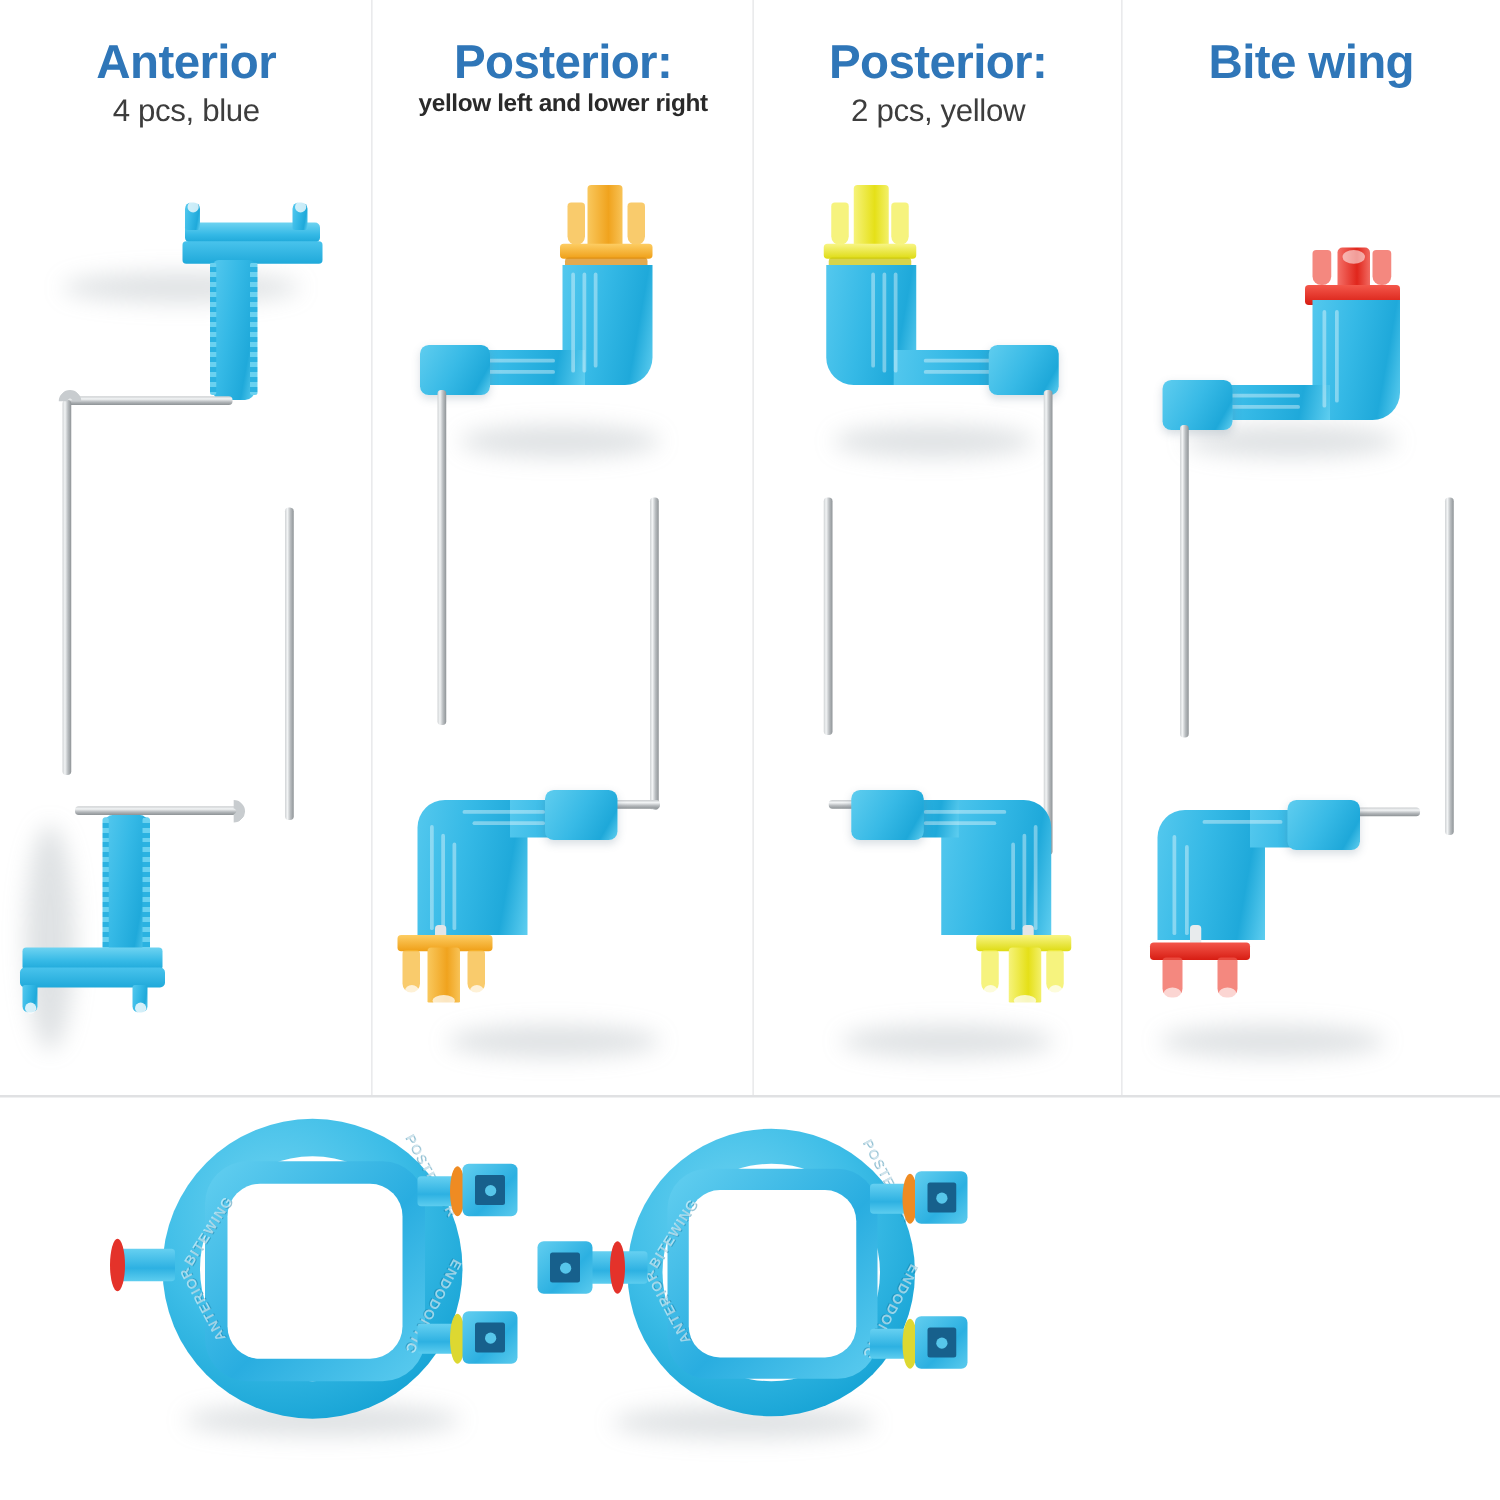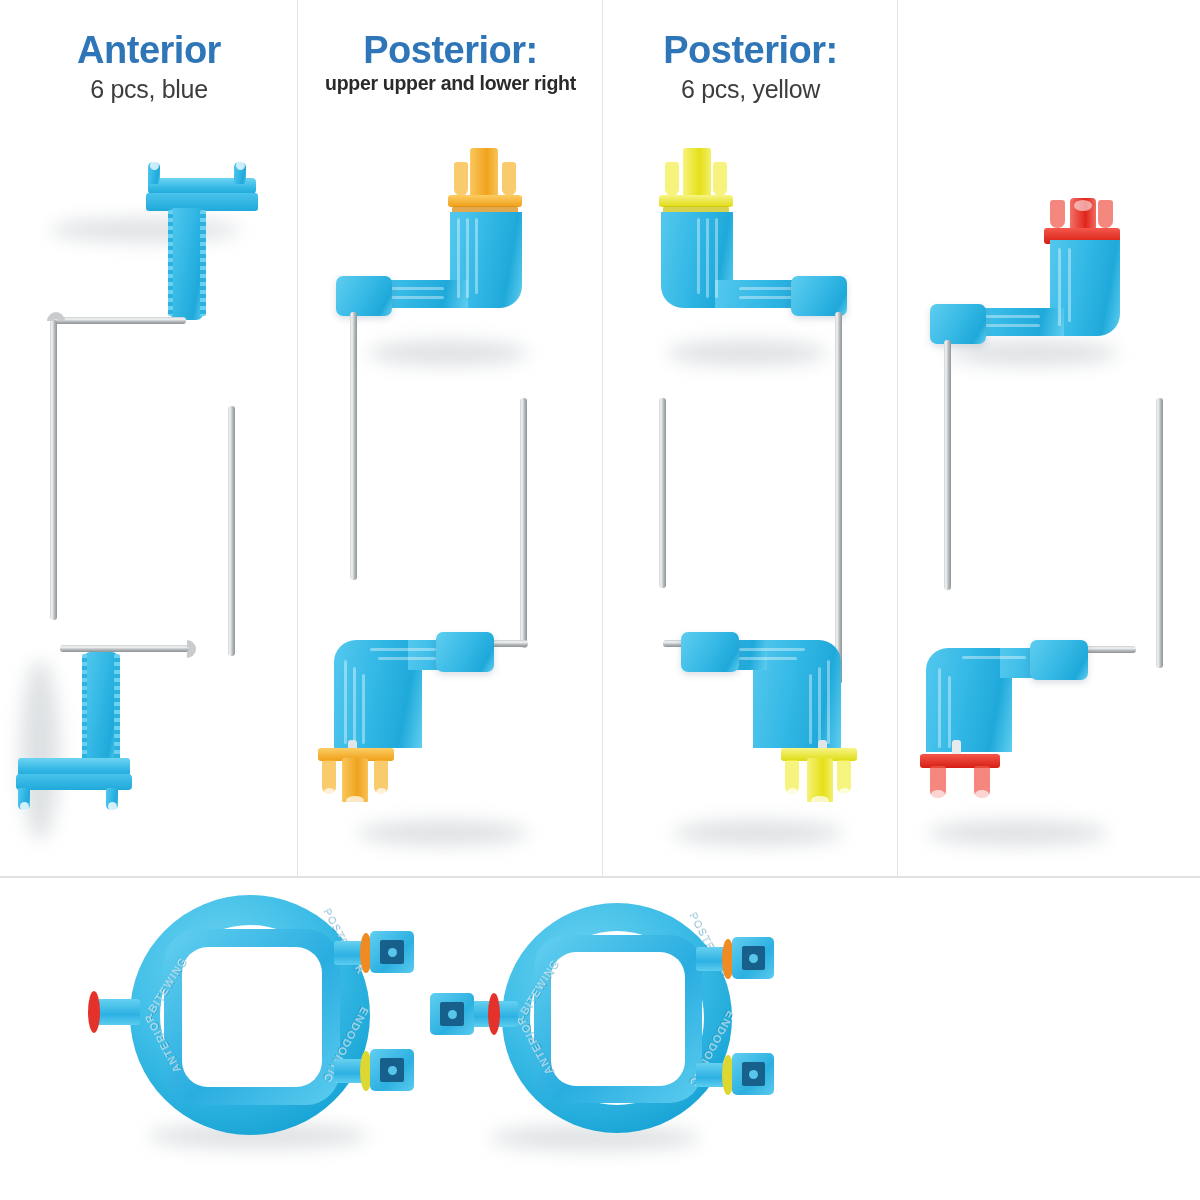--- a/index.html
+++ b/index.html
@@ -93,21 +93,21 @@
 </head>
 <body>
 
 <div id="page">
 
   <div class="top-grid">
 
     <div class="col c1">
       <div class="head">
         <div class="h-title">Anterior</div>
-        <div class="h-qty">6 pcs, blue</div>
+        <div class="h-qty">4 pcs, blue</div>
       </div>
       <div class="stage">
 
         <div class="shadow" style="left:50px;top:78px;width:190px;height:24px;"></div>
         <div class="shadow" style="left:20px;top:520px;width:40px;height:180px;"></div>
 
         <div class="cy" style="left:148px;top:38px;width:108px;height:16px;border-radius:4px;
              background:linear-gradient(180deg,#6ed3f1,#35b9e6 60%,#1ea8d9);"></div>
         <div class="cy" style="left:146px;top:53px;width:112px;height:18px;border-radius:3px;
              background:linear-gradient(180deg,#49c3ec,#1fa9da);"></div>
@@ -145,21 +145,21 @@
         <div class="cy" style="left:106px;top:648px;width:12px;height:22px;border-radius:2px 2px 5px 5px;"></div>
         <div style="position:absolute;left:20px;top:662px;width:9px;height:9px;border-radius:50%;background:rgba(255,255,255,.8);"></div>
         <div style="position:absolute;left:108px;top:662px;width:9px;height:9px;border-radius:50%;background:rgba(255,255,255,.8);"></div>
       </div>
     </div>
     <div class="vdiv" style="left:297px;"></div>
 
     <div class="col c2">
       <div class="head">
         <div class="h-title">Posterior:</div>
-        <div class="h-sub">upper upper and lower right</div>
+        <div class="h-sub">yellow left and lower right</div>
       </div>
       <div class="stage">
         <div class="shadow" style="left:70px;top:200px;width:160px;height:26px;"></div>
         <div class="shadow" style="left:60px;top:680px;width:170px;height:26px;"></div>
 
         <div class="bb">
           <div class="tip" style="left:156px;top:22px;width:14px;height:34px;background:#f7b733;"></div>
           <div class="tip" style="left:204px;top:22px;width:14px;height:34px;background:#f7b733;"></div>
           <div class="post" style="left:172px;top:8px;width:28px;height:52px;
                background:linear-gradient(90deg,#f9c85d,#f0a31e 60%,#f8c357);"></div>
@@ -203,21 +203,21 @@
           <div style="position:absolute;left:48px;top:656px;width:18px;height:9px;border-radius:50%;background:rgba(255,255,255,.72);"></div>
           <div style="position:absolute;left:78px;top:648px;width:11px;height:9px;border-radius:50%;background:rgba(255,255,255,.72);"></div>
         </div>
       </div>
     </div>
     <div class="vdiv" style="left:602px;"></div>
 
     <div class="col c3">
       <div class="head">
         <div class="h-title">Posterior:</div>
-        <div class="h-qty">6 pcs, yellow</div>
+        <div class="h-qty">2 pcs, yellow</div>
       </div>
       <div class="stage">
         <div class="shadow" style="left:64px;top:200px;width:160px;height:26px;"></div>
         <div class="shadow" style="left:70px;top:680px;width:170px;height:26px;"></div>
 
         <div class="bb">
           <div class="tip" style="left:62px;top:22px;width:14px;height:34px;background:#f2ef4c;"></div>
           <div class="tip" style="left:110px;top:22px;width:14px;height:34px;background:#f2ef4c;"></div>
           <div class="post" style="left:80px;top:8px;width:28px;height:52px;
                background:linear-gradient(90deg,#f6f37a,#e5e018 60%,#f3f06a);"></div>
@@ -258,20 +258,21 @@
           <div style="position:absolute;left:184px;top:648px;width:11px;height:9px;border-radius:50%;background:rgba(255,255,255,.72);"></div>
           <div style="position:absolute;left:208px;top:656px;width:18px;height:9px;border-radius:50%;background:rgba(255,255,255,.72);"></div>
           <div style="position:absolute;left:236px;top:648px;width:11px;height:9px;border-radius:50%;background:rgba(255,255,255,.72);"></div>
         </div>
       </div>
     </div>
     <div class="vdiv" style="left:897px;"></div>
 
     <div class="col c4">
       <div class="head">
+        <div class="h-title">Bite wing</div>
       </div>
       <div class="stage">
         <div class="shadow" style="left:50px;top:200px;width:170px;height:26px;"></div>
         <div class="shadow" style="left:30px;top:680px;width:180px;height:26px;"></div>
 
         <div class="bb">
           <div class="tip" style="left:152px;top:60px;width:15px;height:28px;background:#f05a4e;"></div>
           <div class="tip" style="left:200px;top:60px;width:15px;height:28px;background:#f05a4e;"></div>
           <div class="post" style="left:172px;top:58px;width:26px;height:34px;
                background:linear-gradient(90deg,#f47068,#e0261c 60%,#f16a61);border-radius:4px;"></div>

